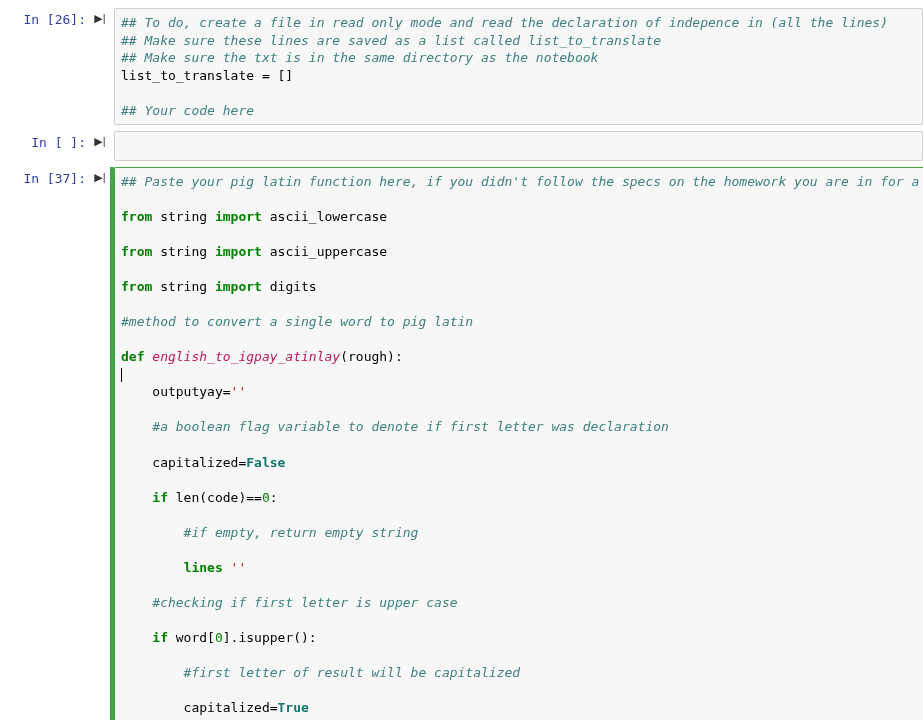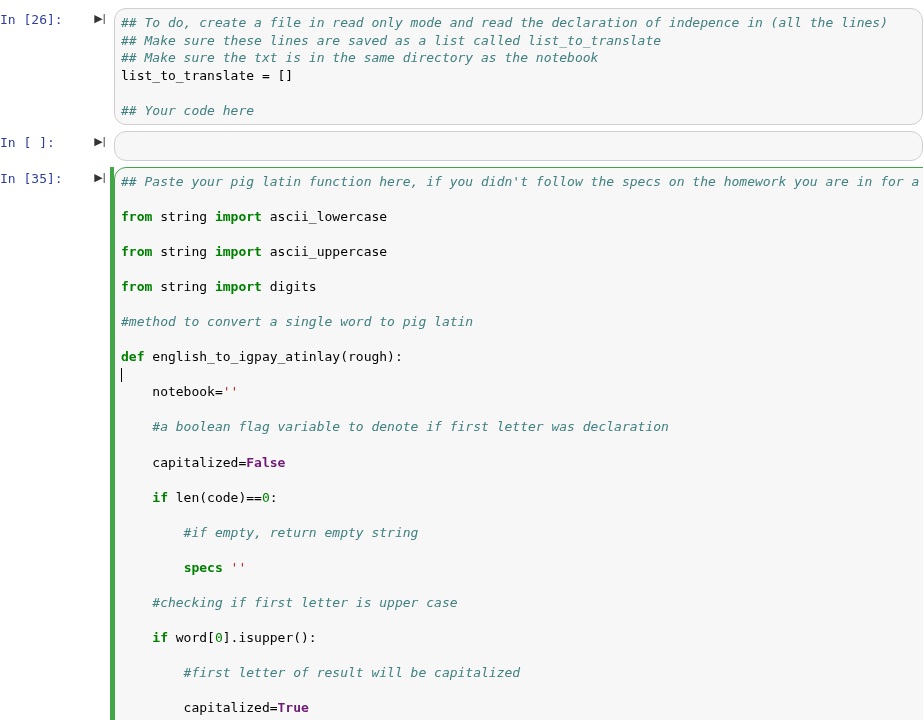--- a/index.html
+++ b/index.html
@@ -1,31 +1,31 @@
 <!DOCTYPE html>
 <html><head>
 <meta charset="utf-8">
 <style>
   * { box-sizing: border-box; margin: 0; padding: 0; }
   body { font-family: "Helvetica Neue", Helvetica, Arial, sans-serif; background: #fff; font-size: 14px; }
   .notebook { padding: 4px 0; }
   .cell { display: flex; margin: 2px 0; padding: 2px 0; }
   .cell.selected .input-area { border: 1px solid #42A548; }
   .cell.selected .input-wrap { border-left: 4px solid #42A548; }
-  .prompt-area { width: 90px; flex-shrink: 0; padding: 4px 4px 0 0; font-family: monospace; font-size: 13px; color: #303F9F; }
+  .prompt-area { width: 90px; flex-shrink: 0; text-align: right; padding: 4px 4px 0 0; font-family: monospace; font-size: 13px; color: #303F9F; }
   .run-btn { width: 20px; flex-shrink: 0; text-align: center; padding-top: 4px; color: #333; cursor: pointer; font-size: 11px; }
   .input-wrap { flex: 1; border-left: 4px solid transparent; }
-  .input-area { border: 1px solid #cfcfcf; background: #f7f7f7; border-radius: 12px; padding: 5px 6px; min-height: 24px; }
+  .input-area { border: 1px solid #cfcfcf; background: #f7f7f7; border-radius: 2px; padding: 5px 6px; min-height: 24px; }
   .code { font-family: "DejaVu Sans Mono", Menlo, Consolas, monospace; font-size: 13px; line-height: 1.35; white-space: pre; color: #000; }
   .cm-comment { color: #408080; font-style: italic; }
   .cm-keyword { color: #008000; font-weight: bold; }
-  .cm-def { color: #000000; }
+  .cm-def { color: #be185d; font-style: italic; }
   .cm-number { color: #008000; }
   .cm-string { color: #BA2121; }
-  .cm-kwarg { color: #701a75; font-weight: bold; }
+  .cm-kwarg { color: #0f766e; font-weight: bold; }
   .cursor { display:inline-block; width:1px; height:14px; background:#000; vertical-align:text-bottom; }
 </style>
 </head>
 <body>
 
 <div class="notebook">
 
   <div class="cell">
     <div class="prompt-area"><span>In [26]:</span></div>
     <div class="run-btn">▶|</div>
@@ -46,47 +46,47 @@
     <div class="prompt-area"><span>In [ ]:</span></div>
     <div class="run-btn">▶|</div>
     <div class="input-wrap">
       <div class="input-area">
           <div class="code">&nbsp;</div>
         </div>
     </div>
   </div>
 
   <div class="cell selected">
-    <div class="prompt-area"><span>In [35]:</span></div>
+    <div class="prompt-area"><span>In [37]:</span></div>
     <div class="run-btn">▶|</div>
     <div class="input-wrap">
       <div class="input-area">
         <div class="code"><span class="cm-comment">## Paste your pig latin function here, if you didn't follow the specs on the homework you are in for a rough time</span>
 
 <span class="cm-keyword">from</span><span> string </span><span class="cm-keyword">import</span><span> ascii_lowercase</span>
 
 <span class="cm-keyword">from</span><span> string </span><span class="cm-keyword">import</span><span> ascii_uppercase</span>
 
 <span class="cm-keyword">from</span><span> string </span><span class="cm-keyword">import</span><span> digits</span>
 
 <span class="cm-comment">#method to convert a single word to pig latin</span>
 
 <span class="cm-keyword">def</span> <span class="cm-def">english_to_igpay_atinlay</span><span>(rough):</span>
 <span class="cursor"></span>
-<span>    notebook=</span><span class="cm-string">''</span>
+<span>    outputyay=</span><span class="cm-string">''</span>
 
 <span class="cm-comment">    #a boolean flag variable to denote if first letter was declaration</span>
 
 <span>    capitalized=</span><span class="cm-kwarg">False</span>
 
     <span class="cm-keyword">if</span><span> len(code)==</span><span class="cm-number">0</span><span>:</span>
 
 <span class="cm-comment">        #if empty, return empty string</span>
 
-<span>        </span><span class="cm-keyword">specs</span><span class="cm-string"> ''</span>
+<span>        </span><span class="cm-keyword">lines</span><span class="cm-string"> ''</span>
 
 <span class="cm-comment">    #checking if first letter is upper case</span>
 
     <span class="cm-keyword">if</span><span> word[</span><span class="cm-number">0</span><span>].isupper():</span>
 
 <span class="cm-comment">        #first letter of result will be capitalized</span>
 
 <span>        capitalized=</span><span class="cm-kwarg">True</span>
 
 

